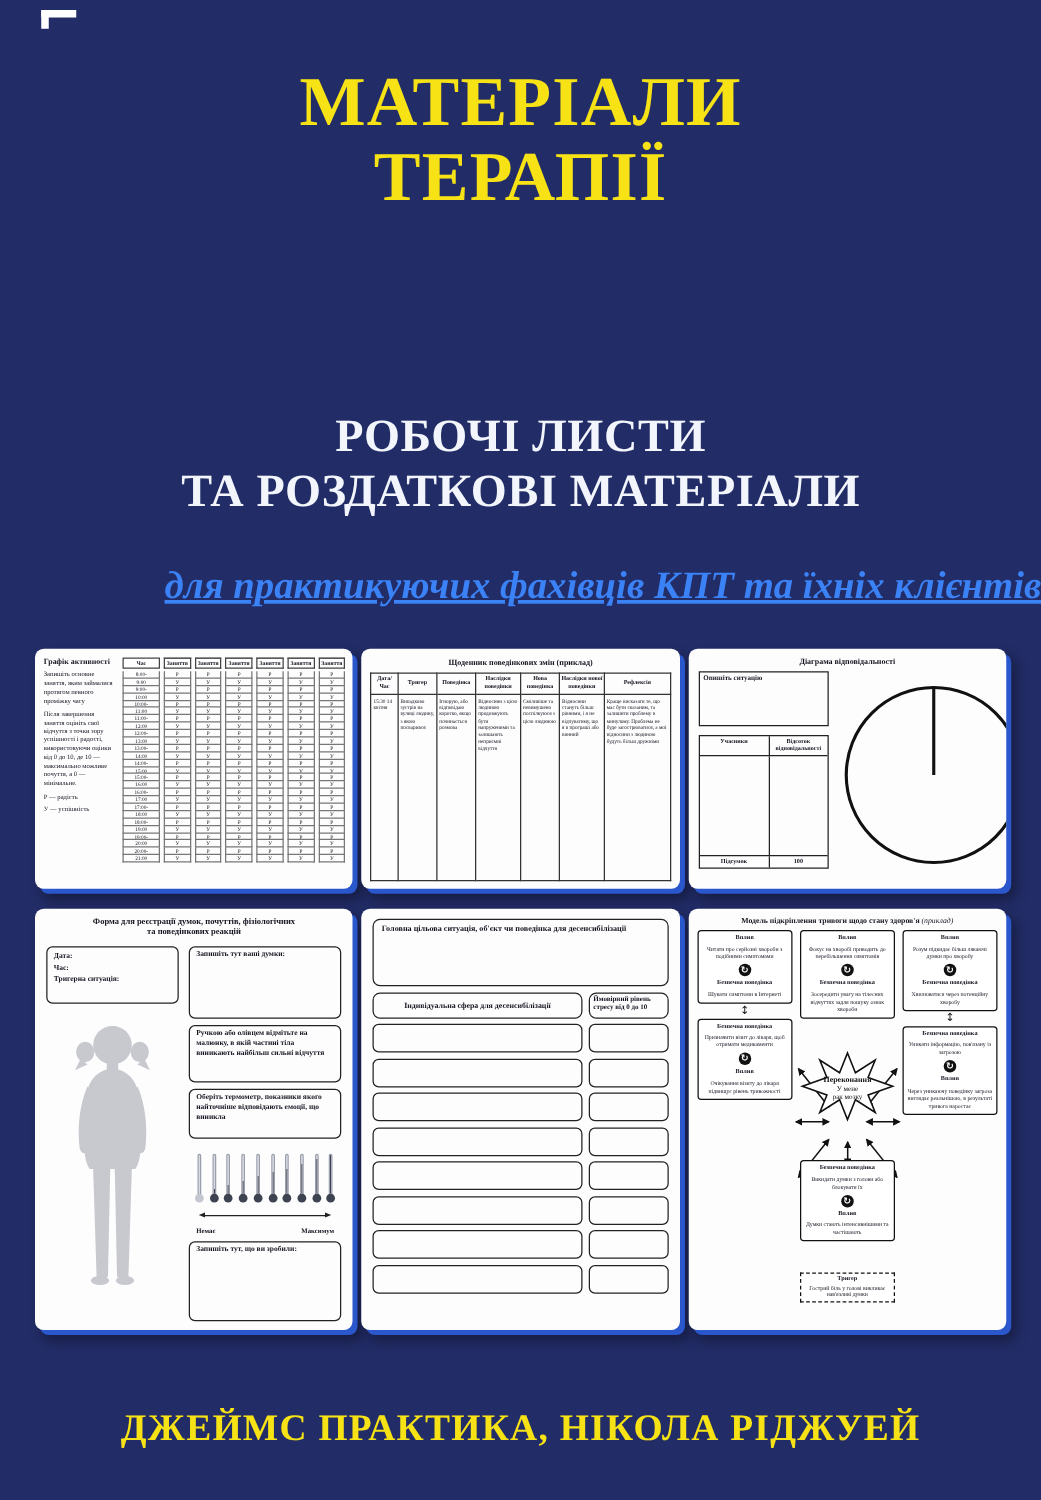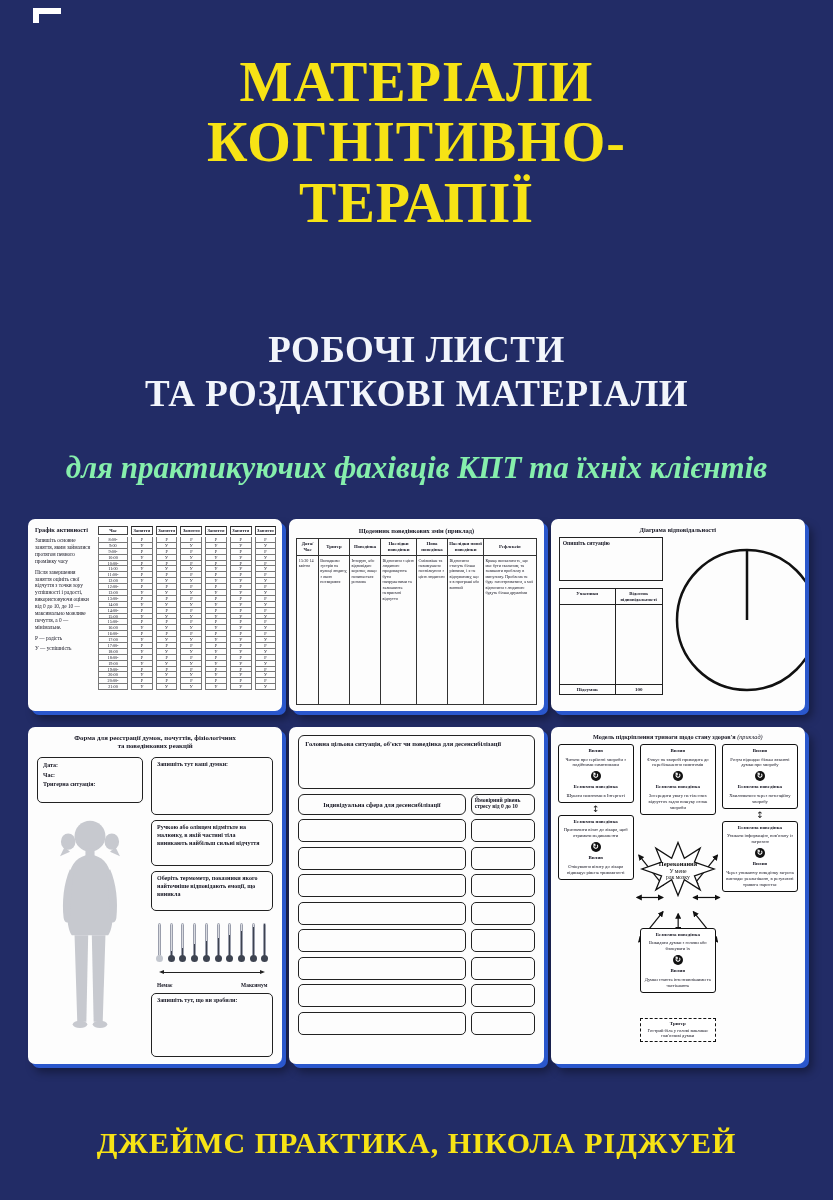--- a/index.html
+++ b/index.html
@@ -19,22 +19,23 @@
     text-align:center; color:#f7e315; font-weight:bold;
     font-size:56px; line-height:1.08; letter-spacing:1px;
   }
   .subtitle {
     position:absolute; top:328px; left:0; width:100%;
     text-align:center; color:#f2f5fb; font-weight:bold;
     font-size:37px; line-height:1.2; letter-spacing:0.5px;
   }
   .tagline {
     position:absolute; top:450px; left:0; width:100%;
-    text-align:center; color:#86efac; font-weight:bold; font-style:italic;
+    text-align:right; color:#3b82f6; font-weight:bold; font-style:italic;
     font-size:31px;
+    text-decoration:underline;
   }
   .authors {
     position:absolute; top:1126px; left:0; width:100%;
     text-align:center; color:#f7e315; font-weight:bold;
     font-size:30px; letter-spacing:1px;
   }
   .cards {
     position:absolute; left:28px; top:519px; width:777px;
     display:grid; grid-template-columns:repeat(3, 1fr);
     grid-template-rows:192px 337px; gap:16px 7px;
@@ -136,21 +137,20 @@
   .trig b { display:block; font-size:5px; }
   .arrows-overlay { position:absolute; inset:0; z-index:1; pointer-events:none; }
 </style>
 </head>
 <body>
 
 <div class="corner-mark"></div>
 
 <div class="title">
   <div>МАТЕРІАЛИ</div>
-  <div>КОГНІТИВНО-</div>
   <div>ТЕРАПІЇ</div>
 </div>
 
 <div class="subtitle">
   <div>РОБОЧІ ЛИСТИ</div>
   <div>ТА РОЗДАТКОВІ МАТЕРІАЛИ</div>
 </div>
 
 <div class="tagline">для практикуючих фахівців КПТ та їхніх клієнтів</div>
 

